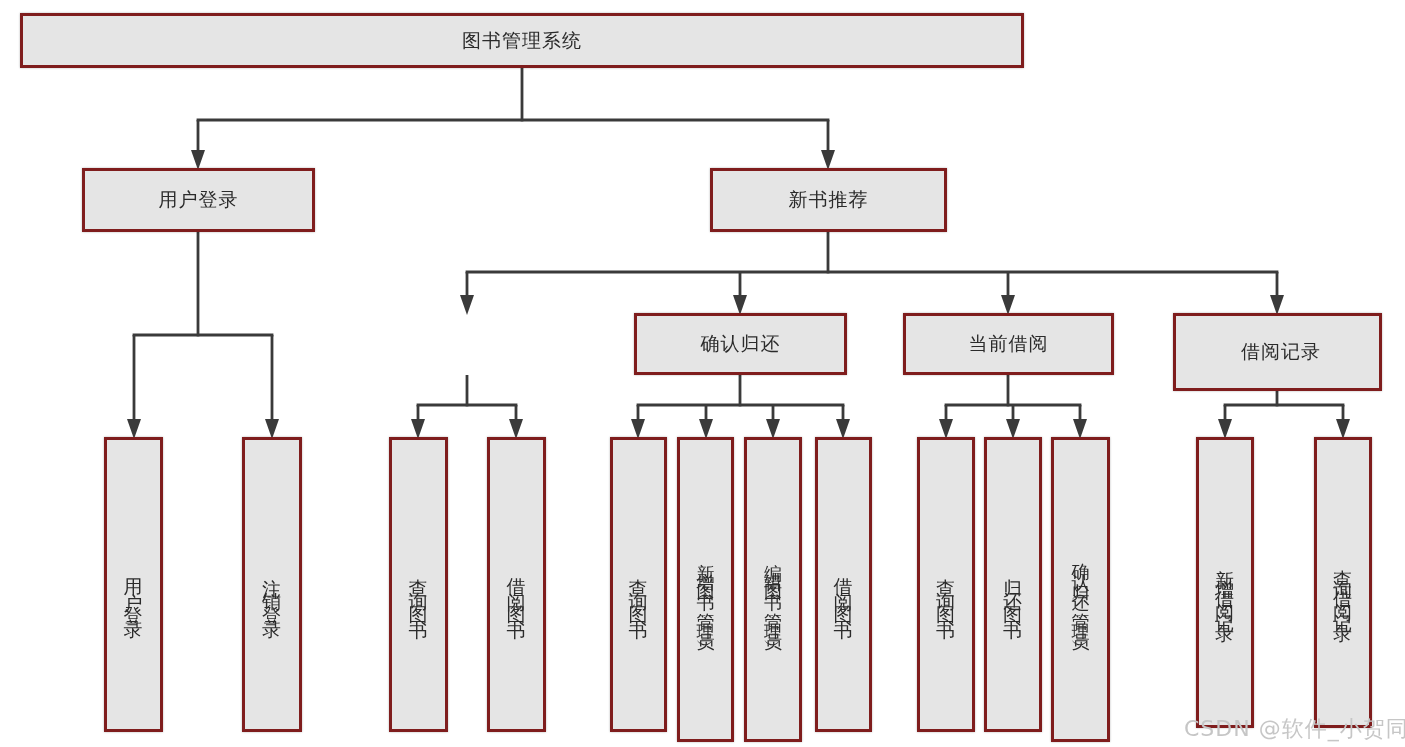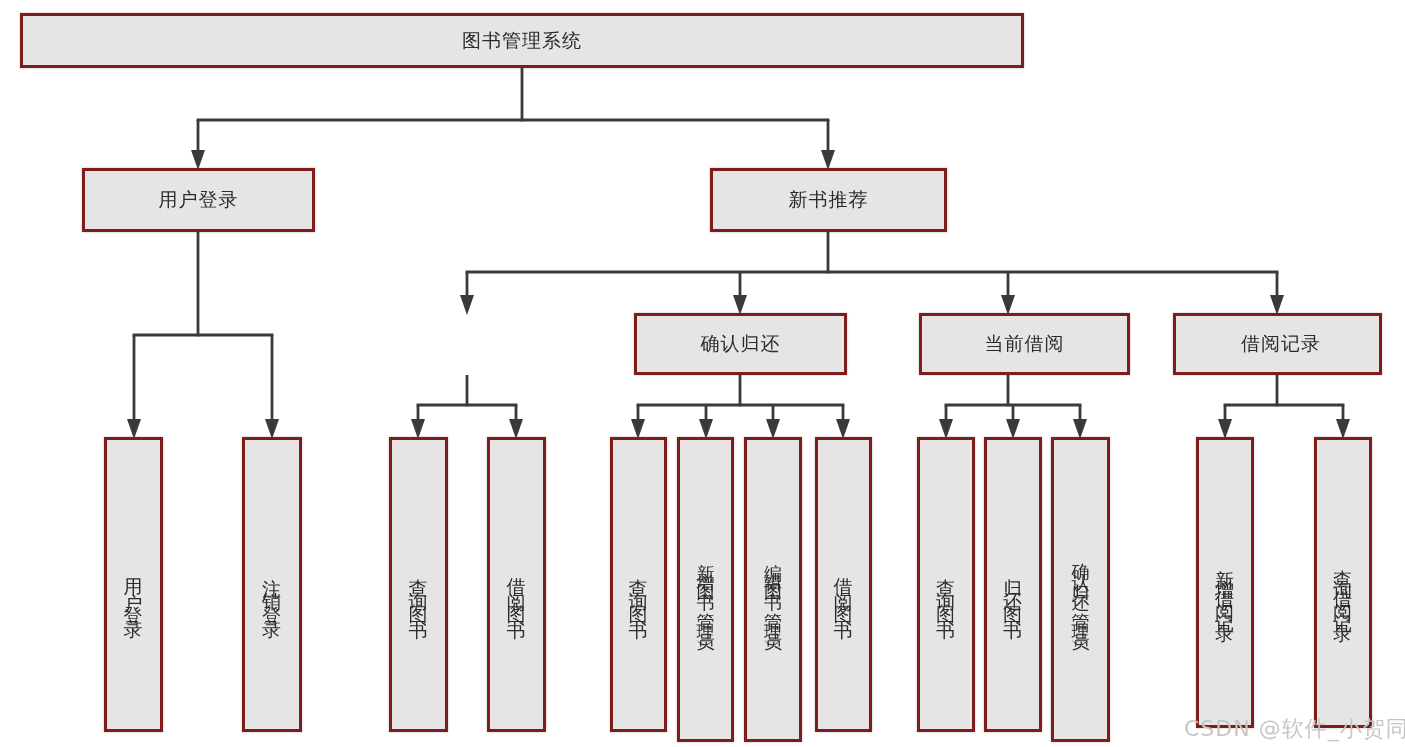--- a/index.html
+++ b/index.html
@@ -144,24 +144,24 @@
   <div class="box" style="left:82px; top:168px; width:233px; height:64px;">
     <span class="h-label">用户登录</span>
   </div>
   <div class="box" style="left:710px; top:168px; width:237px; height:64px;">
     <span class="h-label">新书推荐</span>
   </div>
 
   <div class="box" style="left:634px; top:313px; width:213px; height:62px;">
     <span class="h-label">确认归还</span>
   </div>
-  <div class="box" style="left:903px; top:313px; width:211px; height:62px;margin-left:16px;">
+  <div class="box" style="left:903px; top:313px; width:211px; height:62px;">
     <span class="h-label">当前借阅</span>
   </div>
-  <div class="box" style="left:1173px; top:313px; width:209px; height:62px;padding-left:7px;">
+  <div class="box" style="left:1173px; top:313px; width:209px; height:78px;padding-left:7px;">
     <span class="h-label">借阅记录</span>
   </div>
 
   <div class="box leaf" style="left:104px; top:437px; width:59px; height:295px;">
     <span class="v">用户登录</span>
   </div>
   <div class="box leaf" style="left:242px; top:437px; width:60px; height:295px;">
     <span class="v">注销登录</span>
   </div>
 

